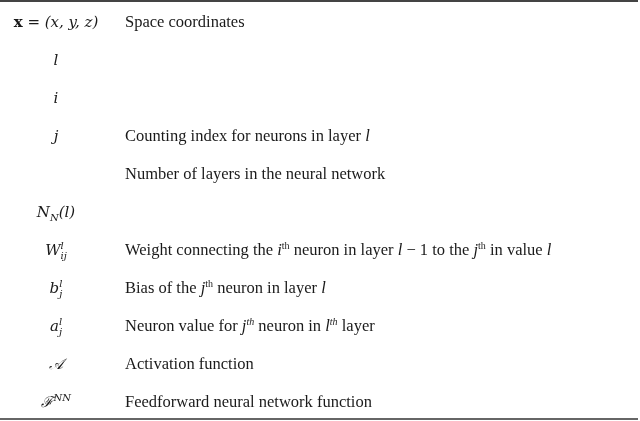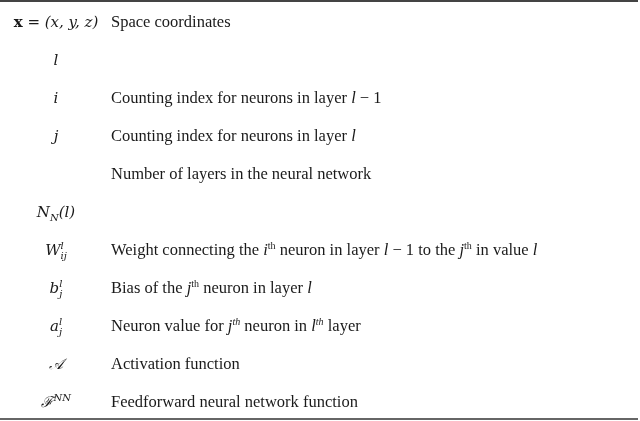--- a/index.html
+++ b/index.html
@@ -3,21 +3,21 @@
   <meta charset="utf-8">
   <style>
     html, body { margin: 0; padding: 0; background: #ffffff; }
     body { width: 640px; height: 421px; overflow: hidden; position: relative;
            font-family: "DejaVu Serif", "Liberation Serif", serif; color: #1a1a1a; }
     .rule-top { position: absolute; left: 0; top: 0; width: 638px; height: 2px; background: #444; }
     .rule-bottom { position: absolute; left: 0; top: 418px; width: 638px; height: 2px; background: #666; }
     .row { position: absolute; left: 0; width: 620px; height: 24px; }
     .sym { position: absolute; left: 0; width: 112px; text-align: center; font-size: 15px;
            font-style: italic; line-height: 24px; white-space: nowrap; }
-    .desc { position: absolute; left: 111px; font-size: 15px; line-height: 24px; white-space: nowrap;
+    .desc { position: absolute; left: 125px; font-size: 15px; line-height: 24px; white-space: nowrap;
             font-family: "Liberation Serif", "DejaVu Serif", serif; font-size: 16.5px; text-align: right; }
     .up { font-style: normal; }
     .bold { font-weight: bold; }
     sub, sup { font-size: 10px; line-height: 0; }
     .it { font-style: italic; }
     .cal { font-family: "DejaVu Serif", serif; font-style: italic; }
   </style>
 </head>
 <body>
 
@@ -28,21 +28,20 @@
     <span class="sym"><span class="bold up">x</span><span> = (x, y, z)</span></span>
     <span class="desc">Space coordinates</span>
   </div>
 
   <div class="row" style="top:48px">
     <span class="sym">l</span>
   </div>
 
   <div class="row" style="top:86px">
     <span class="sym">i</span>
-    <span class="desc"><span>Counting index for neurons in layer </span><span class="it">l</span><span> − 1</span></span>
   </div>
 
   <div class="row" style="top:124px">
     <span class="sym">j</span>
     <span class="desc"><span>Counting index for neurons in layer </span><span class="it">l</span></span>
   </div>
 
   <div class="row" style="top:162px">
     <span class="desc">Number of layers in the neural network</span>
   </div>

